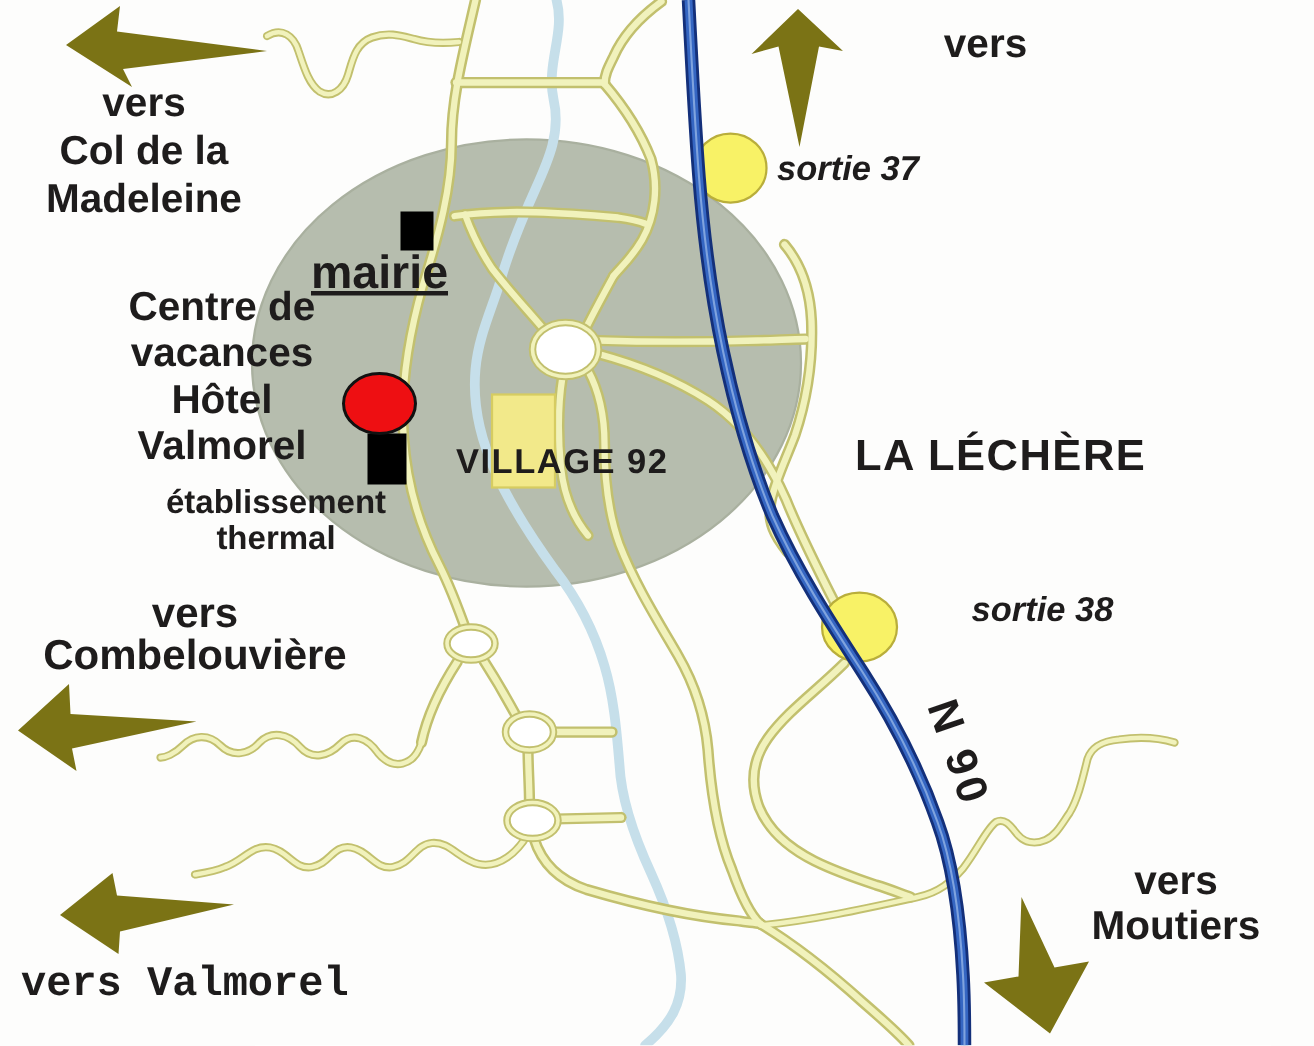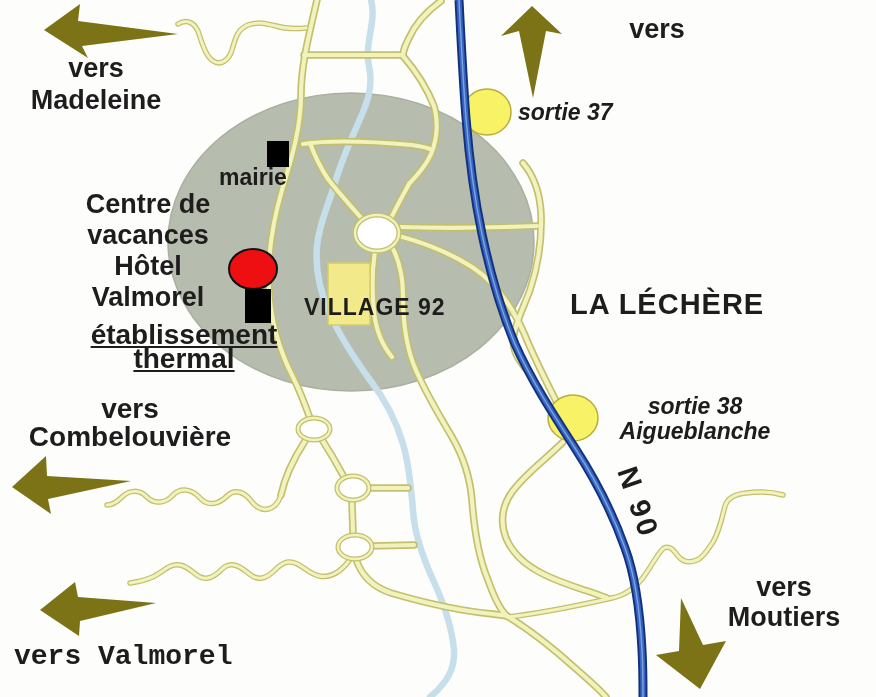--- a/index.html
+++ b/index.html
@@ -24,23 +24,23 @@
   .exit-ellipse{stroke:#B9AE3B;stroke-width:1.5;}
   .village-rect{stroke:#D6CC61;stroke-width:1.5;}
   .hotel-ellipse{stroke:#111111;stroke-width:2;}
   .gray-zone{stroke:#A9B09F;stroke-width:1.5;}
   
   .lbl{position:absolute;font-weight:bold;color:#1E1C1C;text-align:center;}
   .lbl div{white-space:nowrap;}
   #lbl-madeleine{left:0;top:52px;width:192px;font-size:27px;line-height:32px;}
   #lbl-albertville{left:562px;top:14px;width:190px;font-size:27px;line-height:31px;}
   #lbl-sortie37{left:518px;top:99px;font-size:23px;font-style:italic;text-align:left;}
-  #lbl-mairie{left:200px;top:164px;width:106px;font-size:23px;}
+  #lbl-mairie{left:200px;top:164px;width:106px;font-size:31px;text-decoration:underline;}
   #lbl-centre{left:36px;top:189px;width:224px;font-size:27px;line-height:31px;}
-  #lbl-etab{left:80px;top:323px;width:208px;font-size:28px;line-height:24px;text-decoration:underline;}
+  #lbl-etab{left:80px;top:323px;width:208px;font-size:22px;line-height:24px;}
   #lbl-village{left:304px;top:294px;font-size:23px;letter-spacing:1px;text-align:left;white-space:nowrap;}
   #lbl-lechere{left:570px;top:288px;font-size:29px;letter-spacing:1px;text-align:left;white-space:nowrap;}
   #lbl-combe{left:0;top:395px;width:260px;font-size:28px;line-height:28px;}
   #lbl-valmorel{left:14px;top:641px;font-size:28px;text-align:left;white-space:nowrap;font-family:Liberation Mono, monospace;}
   #lbl-sortie38{left:592px;top:394px;width:206px;font-size:23px;line-height:25px;font-style:italic;}
   #lbl-n90{left:590px;top:486px;width:96px;font-size:29px;letter-spacing:3px;transform:rotate(71deg);}
   #lbl-moutiers{left:690px;top:572px;width:188px;font-size:27px;line-height:30px;}
 </style>
 </head>
 <body>
@@ -171,20 +171,21 @@
 
     <polygon points="44,30 80,4 78,21 178,34 82,46 88,58" fill="#7B7315"></polygon>
     <polygon points="532,6 562,34 546,31 533,98 519,31 501,36" fill="#7B7315"></polygon>
     <polygon points="12,487 46,456 47,476 131,481 48,499 51,514" fill="#7B7315"></polygon>
     <polygon points="40,610 75,582 78,597 156,603 80,621 79,636" fill="#7B7315"></polygon>
     <polygon points="700,689 726,641 703,645 681,598 679,651 656,655" fill="#7B7315"></polygon>
   </svg>
 
   <div class="lbl" id="lbl-madeleine">
     <div>vers</div>
+    <div>Col de la</div>
     <div>Madeleine</div>
   </div>
 
   <div class="lbl" id="lbl-albertville">
     <div>vers</div>
   </div>
 
   <div class="lbl" id="lbl-sortie37">sortie 37</div>
 
   <div class="lbl" id="lbl-mairie">mairie</div>
@@ -207,21 +208,20 @@
 
   <div class="lbl" id="lbl-combe">
     <div>vers</div>
     <div>Combelouvière</div>
   </div>
 
   <div class="lbl" id="lbl-valmorel">vers Valmorel</div>
 
   <div class="lbl" id="lbl-sortie38">
     <div>sortie 38</div>
-    <div>Aigueblanche</div>
   </div>
 
   <div class="lbl" id="lbl-n90">N 90</div>
 
   <div class="lbl" id="lbl-moutiers">
     <div>vers</div>
     <div>Moutiers</div>
   </div>
 
 </div>

